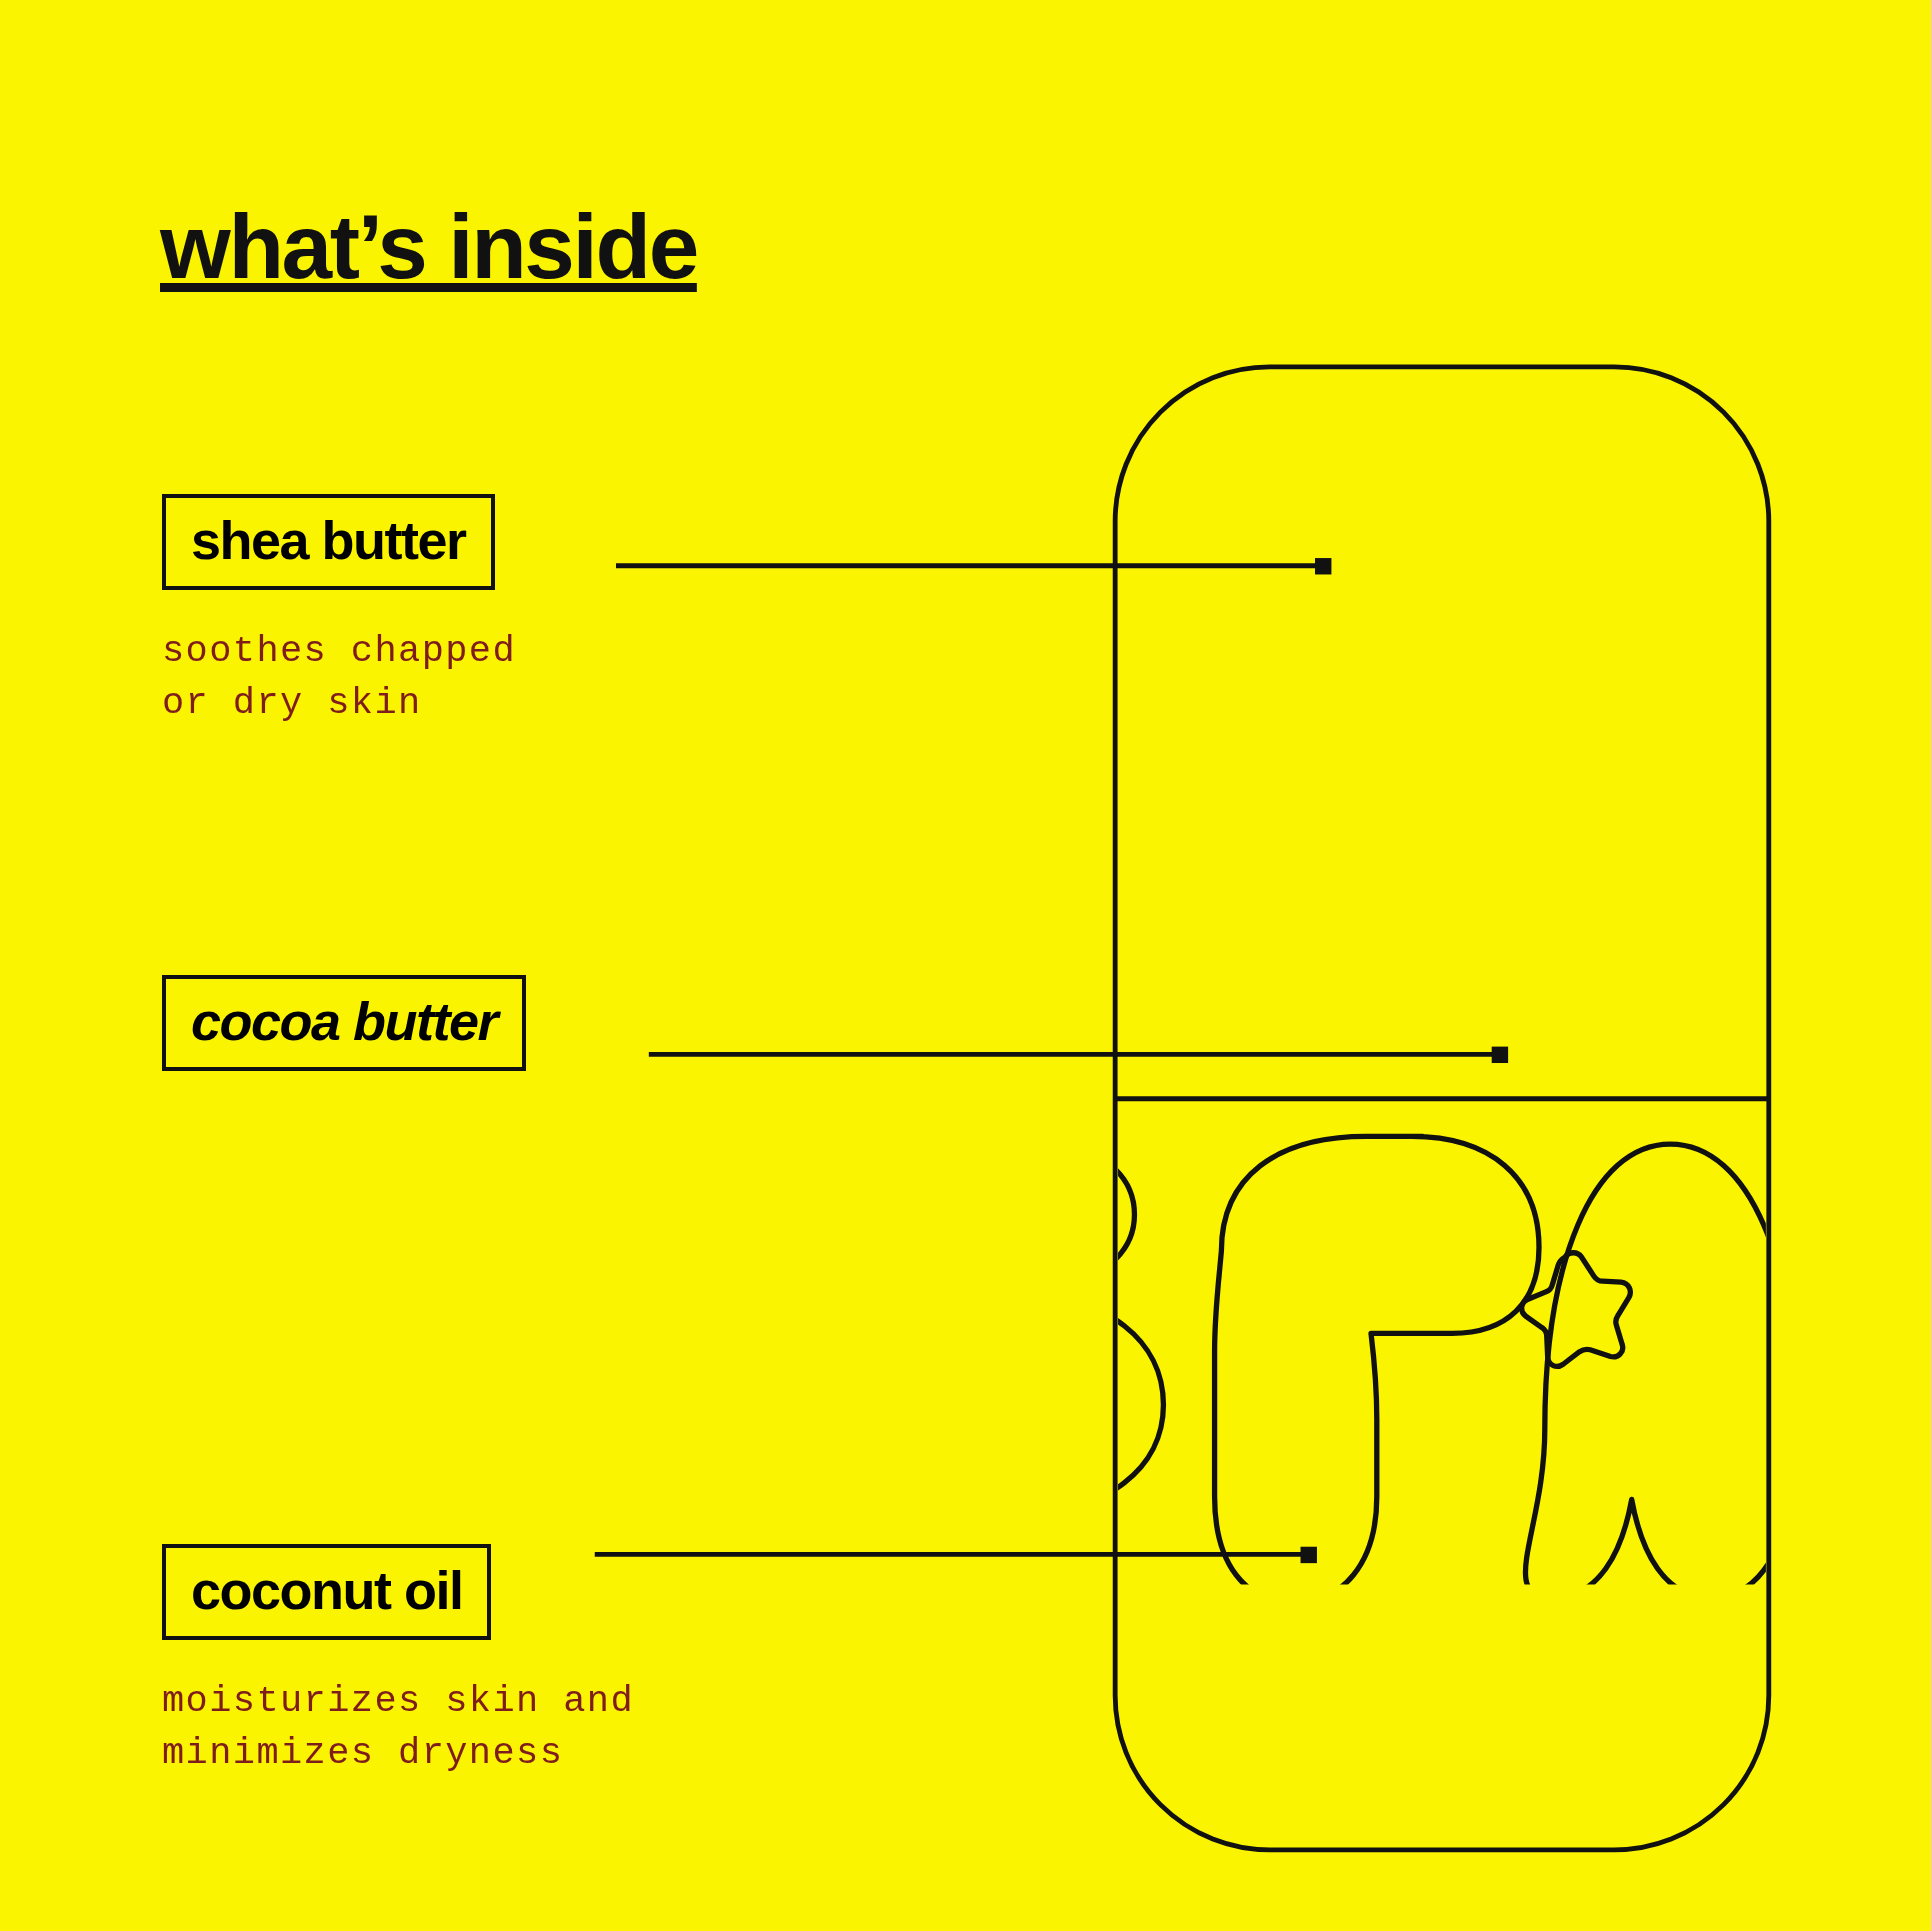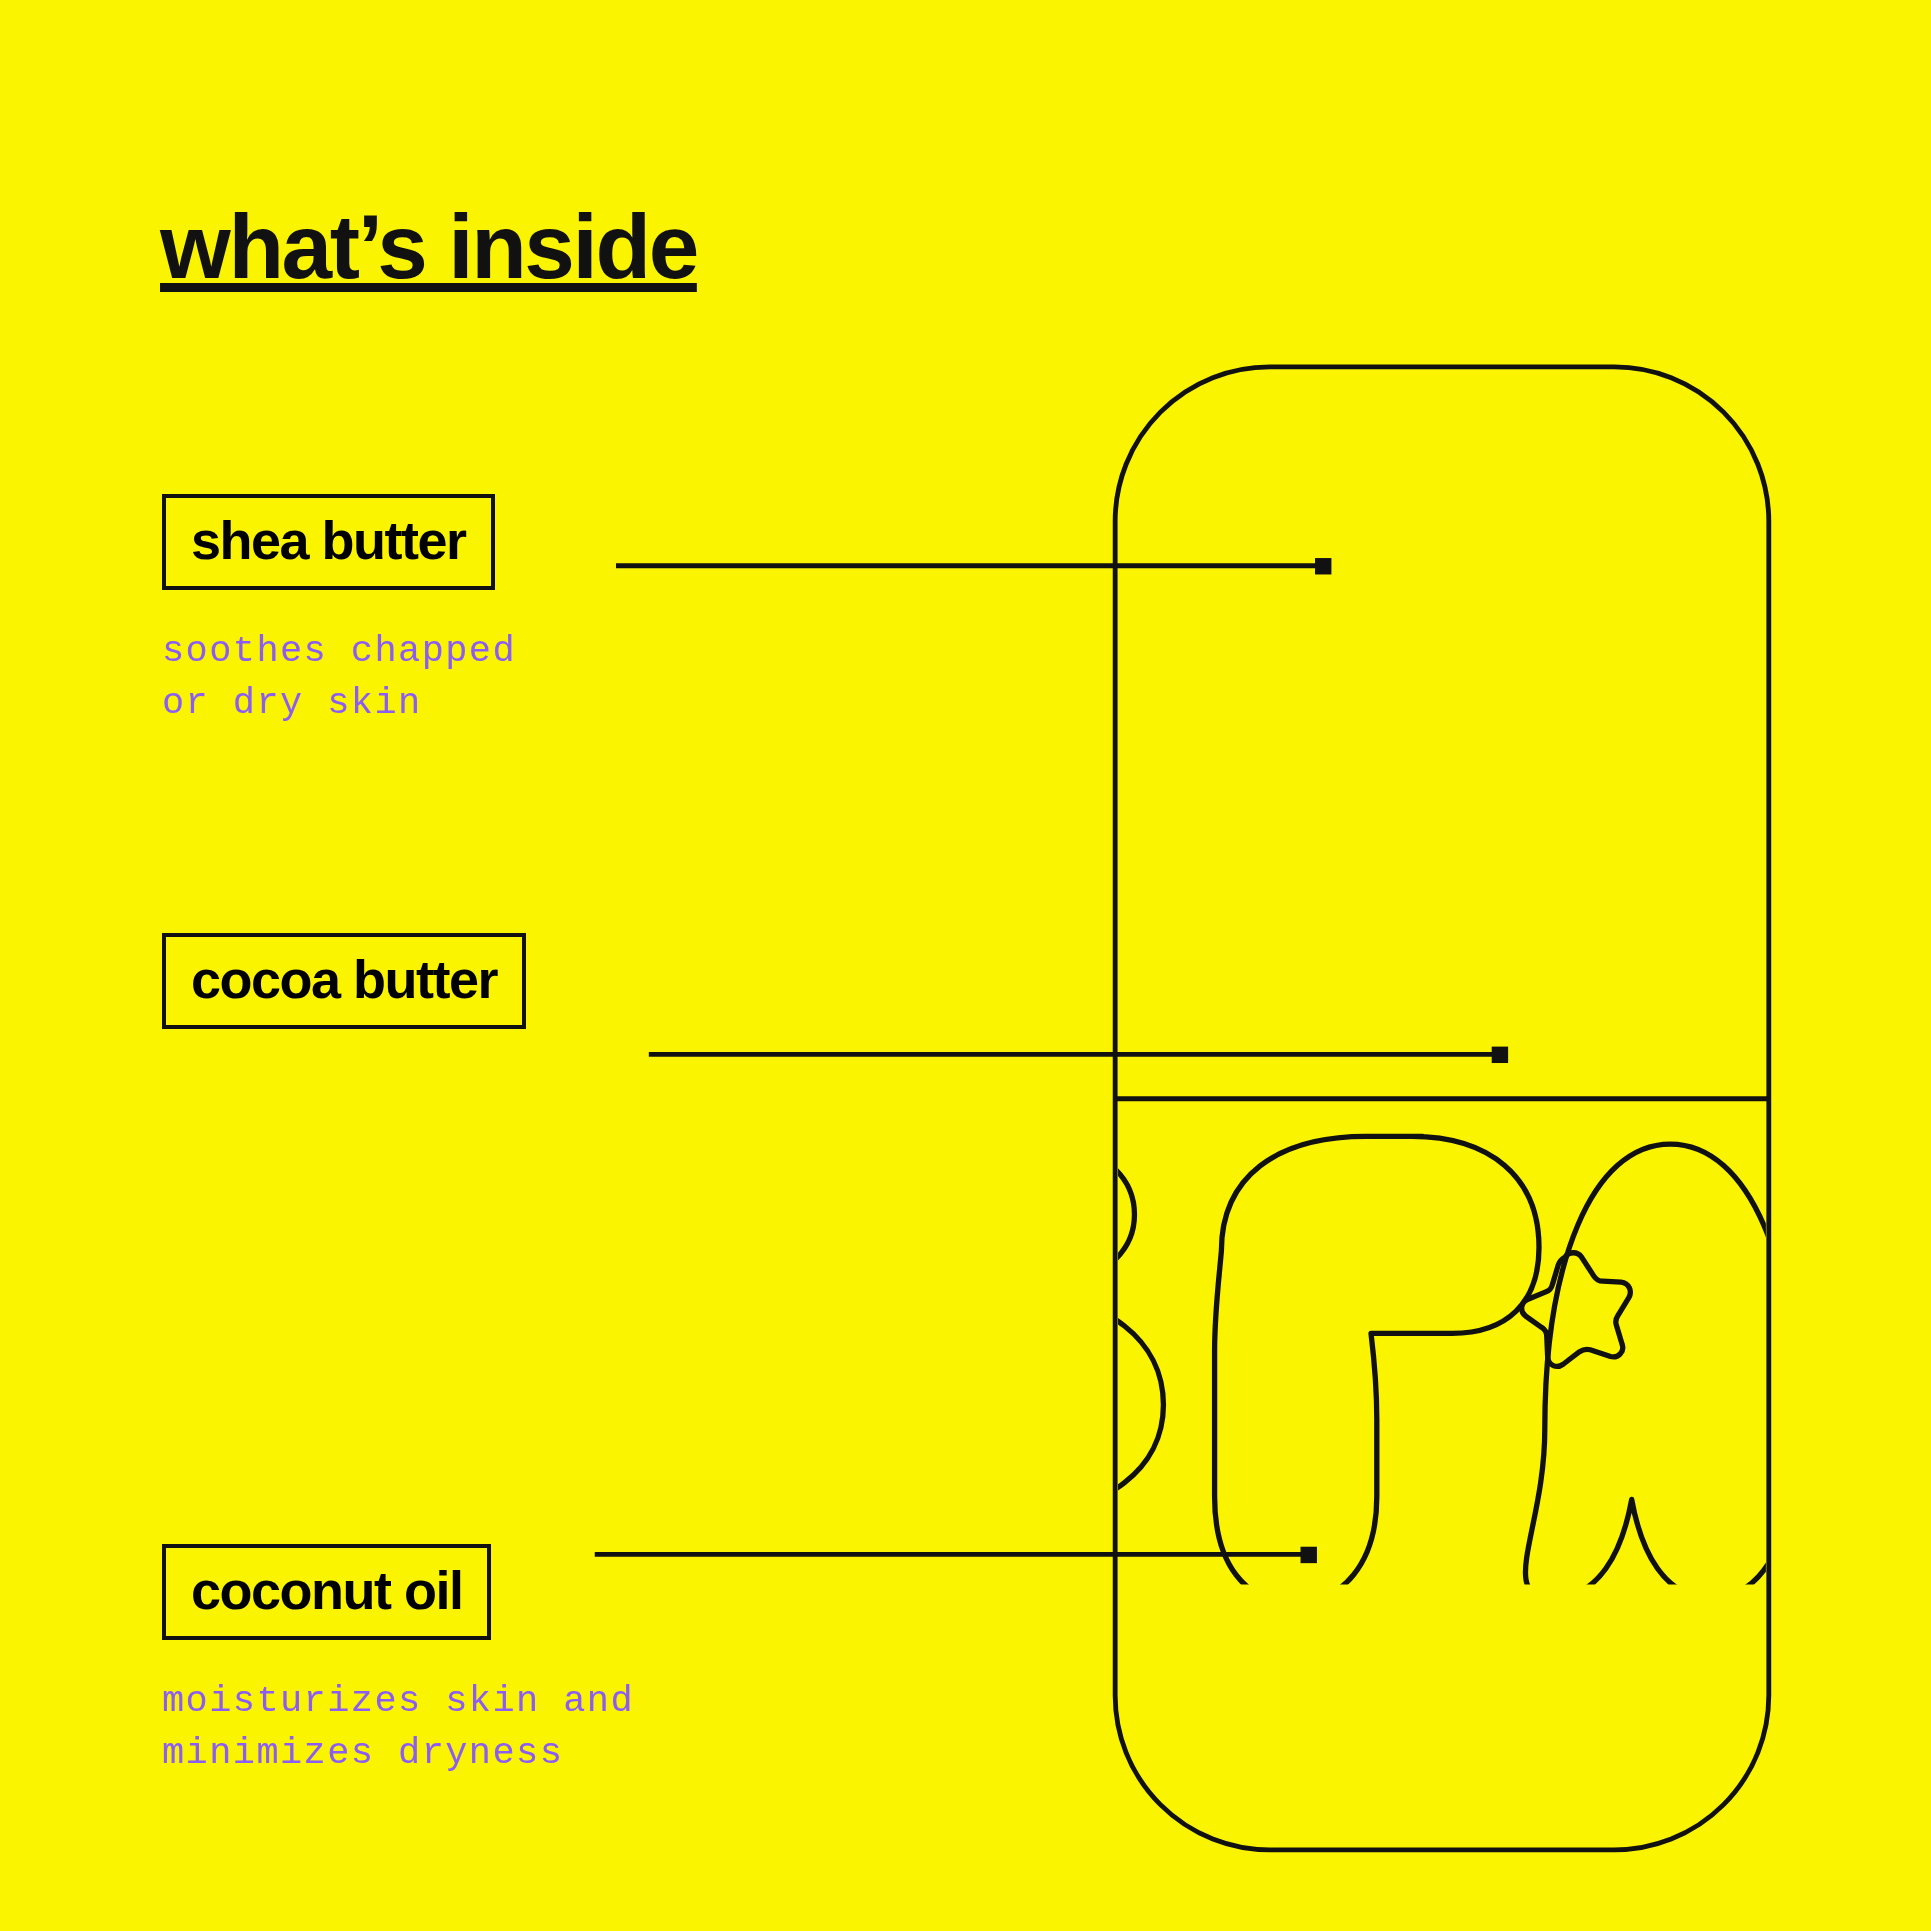--- a/index.html
+++ b/index.html
@@ -53,27 +53,27 @@
     color: #000000;
     white-space: nowrap;
     display: block;
   }
   .ing-desc {
     margin-top: 35px;
     font-family: "Liberation Mono", "DejaVu Sans Mono", monospace;
     font-size: 37px;
     line-height: 1.42;
     letter-spacing: 1.4px;
-    color: #8b5cf6;
+    color: #7f1d1d;
     white-space: pre-line;
   }
 
   
   #ing-0 { top: 494px; }
-  #ing-1 { top: 933px; }
+  #ing-1 { top: 975px; font-style: italic; }
   #ing-2 { top: 1544px; }
 
   
   #art {
     position: absolute;
     left: 0;
     top: 0;
     width: 1931px;
     height: 1931px;
     pointer-events: none;

